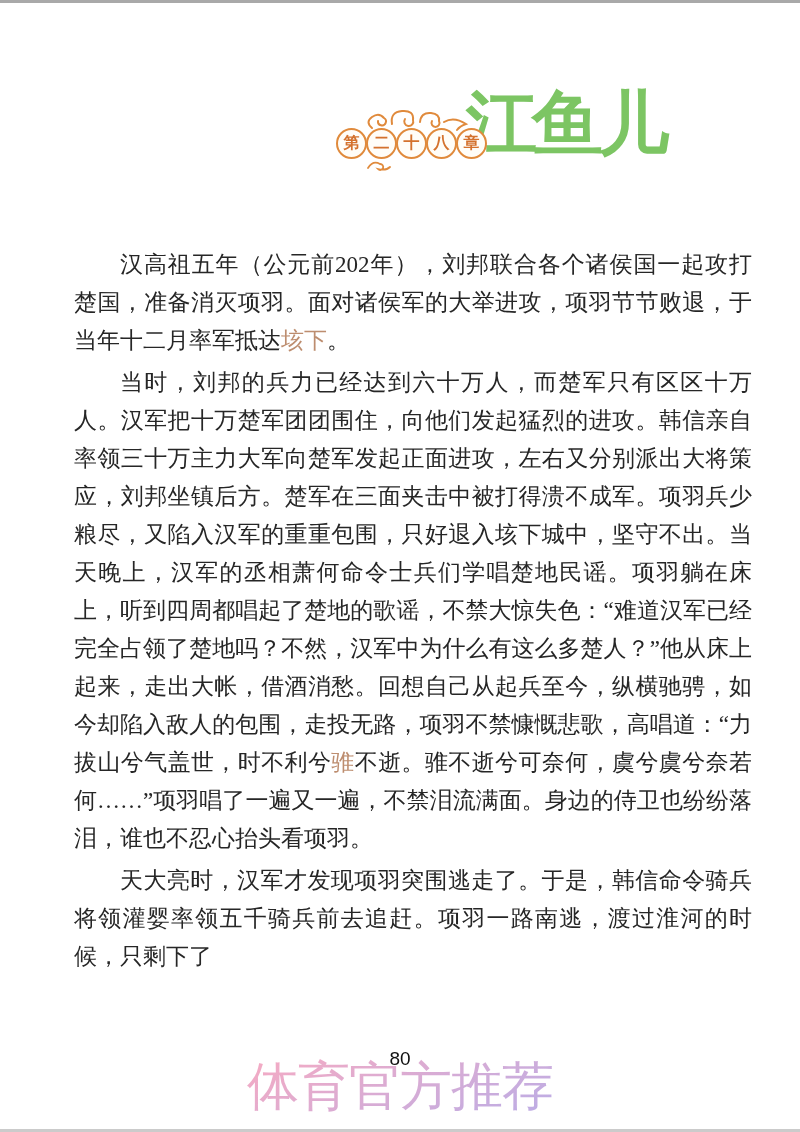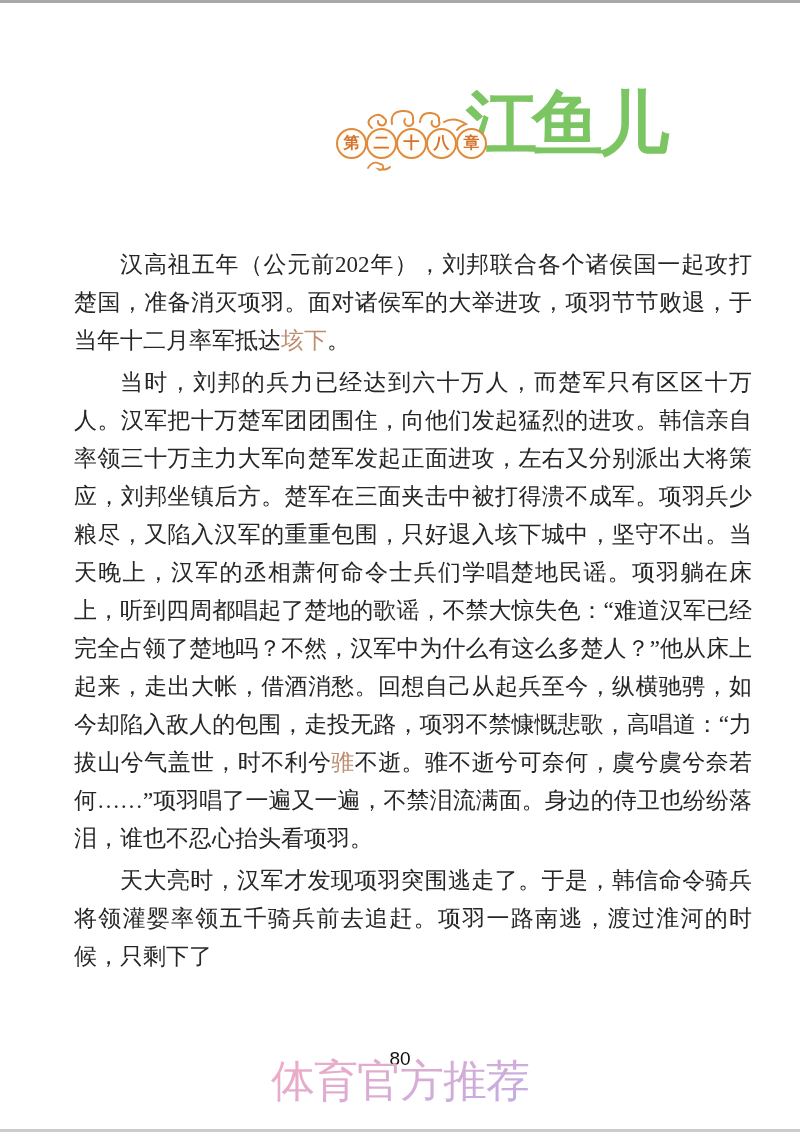--- a/index.html
+++ b/index.html
@@ -55,21 +55,21 @@
   .body-text p{margin:0 0 4px 0;text-indent:2em;}
   .hl{color:var(--highlight_tan,#bd8d6f);}
 
   
   .page-number{
     position:absolute;top:1048px;left:0;width:100%;text-align:center;
     font-size:19px;color:#111;font-family:"Liberation Sans", sans-serif;
   }
   .footer-watermark{
     position:absolute;top:1058px;left:0;width:100%;text-align:center;
-    font-size:44px;letter-spacing:-1px;line-height:1.1;
+    font-size:52px;letter-spacing:-1px;line-height:1.1;
     background:linear-gradient(155deg,var(--footer_pink,#f2abc5) 30%,var(--footer_purple,#b9ade7) 75%);
     -webkit-background-clip:text;background-clip:text;color:transparent;
     font-family:"Liberation Serif", serif;
   }
 </style>
 </head>
 <body>
 
 <div class="page">
   <div class="edge-top"></div>

